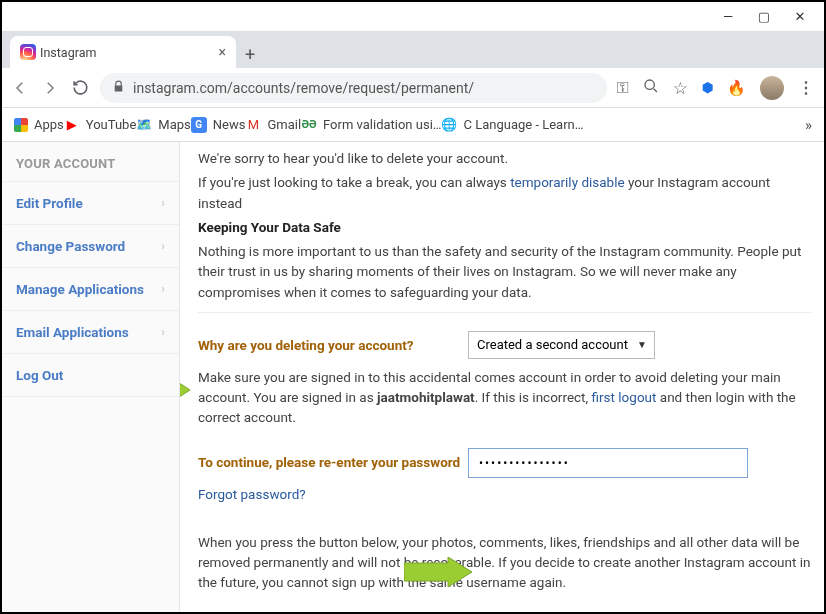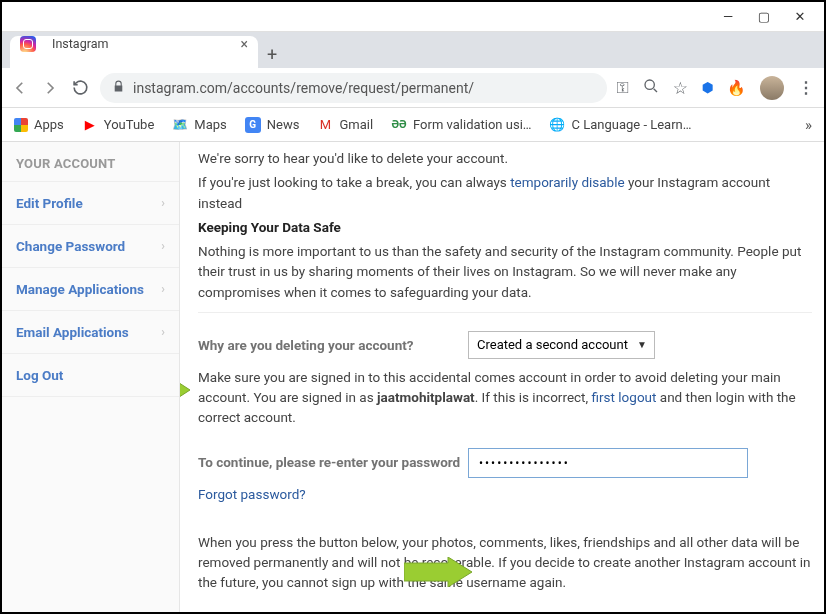--- a/index.html
+++ b/index.html
@@ -1,47 +1,47 @@
 <!DOCTYPE html>
 <html><head>
 <meta charset="utf-8">
 <style>
 *{box-sizing:border-box;margin:0;padding:0;font-family:-apple-system,BlinkMacSystemFont,"Segoe UI",Roboto,Arial,sans-serif}
 body{background:#fff;width:826px;height:614px;overflow:hidden;border:2px solid #000}
 .titlebar{height:30px;background:#fff;display:flex;align-items:center;justify-content:flex-end;padding:0 6px;border-bottom:1px solid #e0e0e0}
 .titlebar .wbtn{width:36px;height:24px;display:flex;align-items:center;justify-content:center;font-size:13px;color:#333}
 .tabstrip{height:36px;background:#dee1e6;display:flex;align-items:flex-end;padding-left:8px}
-.tab{background:#fff;height:32px;border-radius:8px 8px 0 0;display:flex;align-items:flex-start;padding:0 10px;width:248px;gap:16px;font-size:12.5px;color:#444}
+.tab{background:#fff;height:32px;border-radius:8px 8px 0 0;display:flex;align-items:center;padding:0 10px;width:226px;gap:4px;font-size:12.5px;color:#444}
 .tab .fav{width:16px;height:16px;border-radius:4px;background:radial-gradient(circle at 30% 110%,#fdf497 0%,#fd5949 45%,#d6249f 60%,#285aeb 90%);display:flex;align-items:center;justify-content:center}
 .tab .fav::after{content:"";width:8px;height:8px;border:1.5px solid #fff;border-radius:3px}
 .tab .x{margin-left:auto;color:#666;font-size:14px}
 .newtab{width:28px;height:28px;display:flex;align-items:center;justify-content:center;color:#555;font-size:18px}
 .toolbar{height:40px;background:#fff;display:flex;align-items:center;padding:0 8px;gap:10px;border-bottom:1px solid #ddd}
 .toolbar .nav svg,.toolbar .nav{color:#888}
 .toolbar .icn{width:20px;height:20px;display:flex;align-items:center;justify-content:center;color:#5f6368}
 .omnibox{flex:1;height:30px;border-radius:15px;background:#f1f3f4;display:flex;align-items:center;padding:0 12px;gap:8px;font-size:14px;color:#555}
 .omnibox .lock{color:#5f6368}
 .omnibox .url{flex:1;white-space:nowrap;overflow:hidden}
 .tb-right{display:flex;align-items:center;gap:14px}
 .avatar{width:24px;height:24px;border-radius:50%;background:linear-gradient(#c9b49a,#8a7a66)}
 .dots{letter-spacing:2px;color:#5f6368;font-weight:bold}
-.bookmarks{height:34px;background:#fff;display:flex;align-items:center;gap:18px;padding:0 12px;border-bottom:1px solid #ddd;font-size:13px;color:#444}
+.bookmarks{height:34px;background:#fff;display:flex;align-items:center;padding:0 12px;border-bottom:1px solid #ddd;font-size:13px;color:#444}
 .bm{display:flex;align-items:center;gap:6px}
 .bm .ico{width:16px;height:16px;display:flex;align-items:center;justify-content:center;font-size:13px}
 .content{display:flex;height:calc(100% - 140px)}
 .sidebar{width:178px;background:#fafafa;border-right:1px solid #e6e6e6}
 .sb-head{padding:14px 14px 10px;font-size:13px;font-weight:700;color:#999;letter-spacing:.2px}
 .sb-item{padding:13px 14px;font-size:13.5px;color:#4b7cc6;font-weight:700;border-top:1px solid #eee;display:flex;align-items:center;justify-content:space-between}
 .sb-item .chev{color:#ccc;font-size:12px}
 .main{flex:1;padding:2px 12px 0 18px;font-size:13.5px;color:#444;line-height:1.5;overflow:hidden;position:relative}
 .main p{margin:4px 0}
 .linkish{color:#2b5a9e}
 .sec-h{font-weight:700;margin-top:14px;color:#222}
 .qrow{display:flex;align-items:center;margin:18px 0 8px}
-.qlabel{font-weight:700;color:#737373;width:270px}
+.qlabel{font-weight:700;color:#a16207;width:270px}
 .sel{border:1px solid #bbb;height:28px;padding:2px 26px 2px 8px;font-size:13px;background:#fff;appearance:none;position:relative}
 .sel-wrap{position:relative;display:inline-block}
 .sel-wrap::after{content:"▼";position:absolute;right:8px;top:6px;font-size:10px;color:#333;pointer-events:none}
 .hr{border:none;border-top:1px solid #eee;margin:10px 0 16px}
 .pwrow{display:flex;align-items:center;margin:20px 0 6px}
 .pwbox{border:1px solid #7aa7d6;height:30px;width:280px;padding:0 10px;letter-spacing:2px;font-size:12px;outline:none}
 .forgot{color:#2b5a9e;font-size:13.5px;margin:8px 0 0 0}
 .arrow{position:absolute;pointer-events:none}
 .arrow svg{display:block}
 </style>

